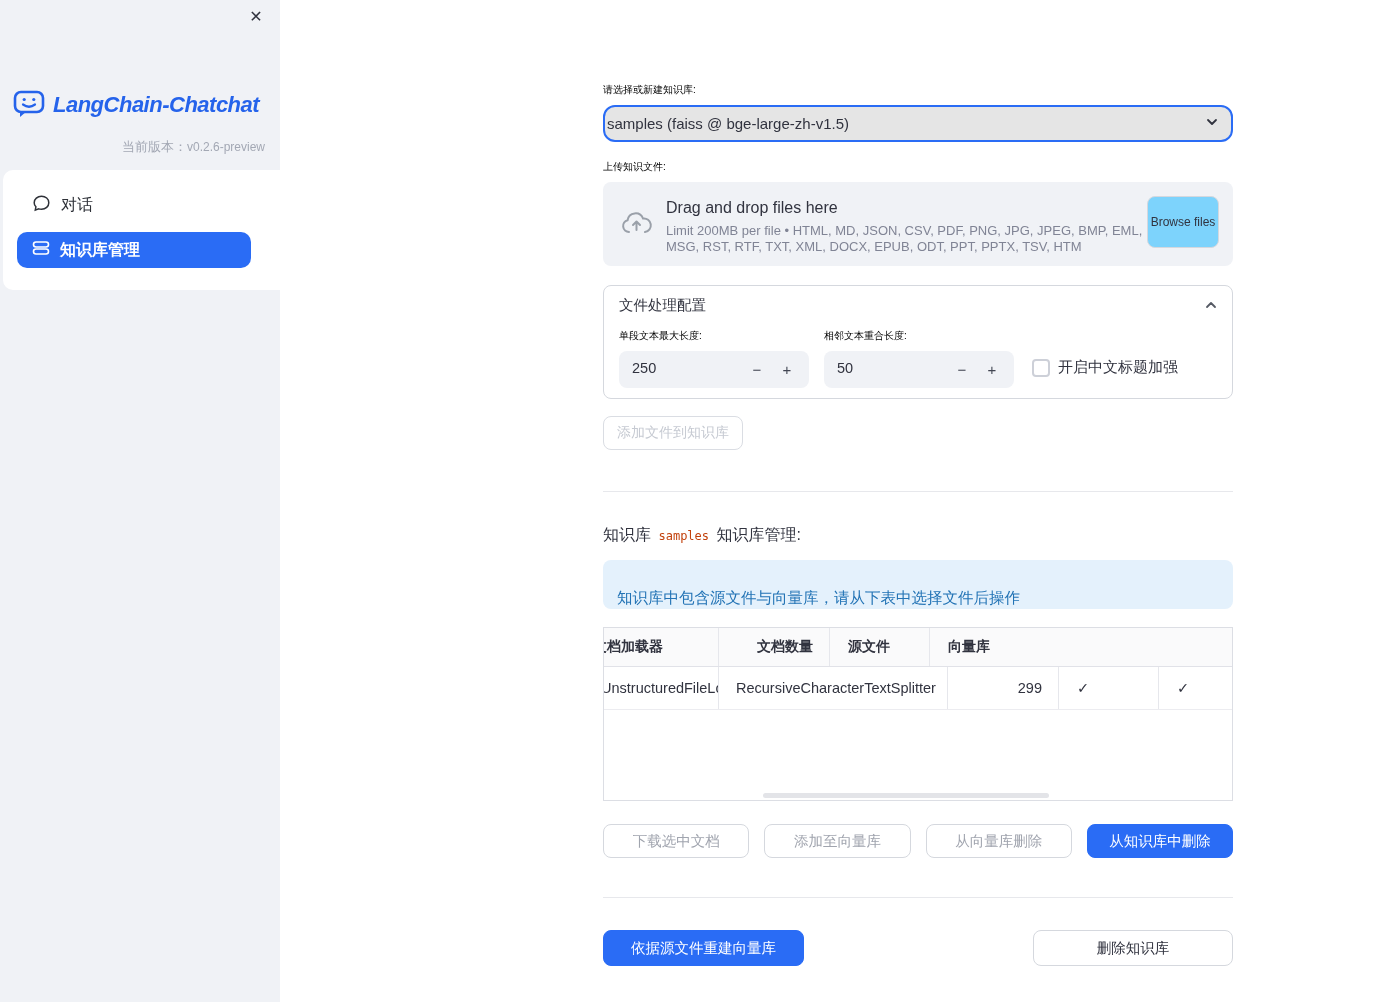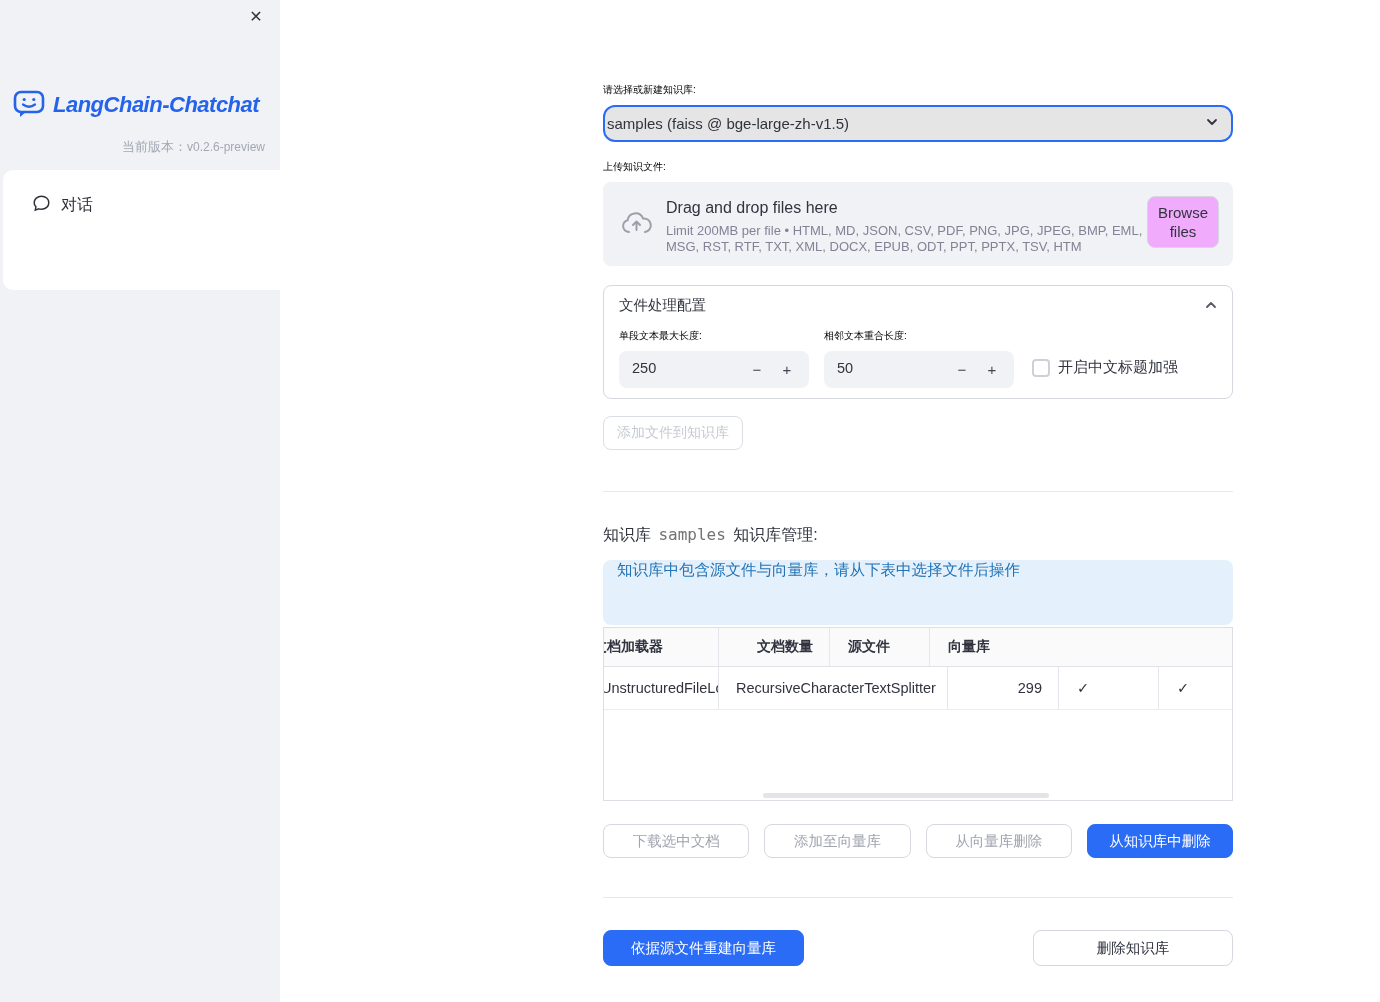--- a/index.html
+++ b/index.html
@@ -28,22 +28,22 @@
 
   .selectbox { left:323px; top:105px; width:630px; height:37px; background:#e5e5e5;
     border:2px solid var(--accent); border-radius:12px; display:flex; align-items:center;
     padding:0 12px 0 2px; cursor:pointer; }
   .selectbox .val { font-size:15px; color:#31333f; flex:1; }
 
   .dropzone { left:323px; top:182px; width:630px; height:84px; background:#f0f2f6; border-radius:8px; cursor:pointer; }
   .dz-icon { position:absolute; left:17px; top:26px; }
   .dz-title { position:absolute; left:63px; top:17px; font-size:16px; color:#31333f; }
   .dz-limit { position:absolute; left:63px; top:41px; width:478px; font-size:13px; line-height:16px; color:#808495; }
-  .browse-btn { position:absolute; right:14px; top:14px; width:72px; height:52px; background:#f0abfc;
-    border:1px solid #d5d8de; border-radius:8px; font-size:15px; color:#31333f; line-height:19px;
+  .browse-btn { position:absolute; right:14px; top:14px; width:72px; height:52px; background:#7dd3fc;
+    border:1px solid #d5d8de; border-radius:8px; font-size:12px; color:#31333f; line-height:19px;
     cursor:pointer; font-family:inherit; }
 
   .expander { left:323px; top:285px; width:630px; height:114px; border:1px solid #d5d8de; border-radius:8px; background:#fff; }
   .exp-header { position:absolute; left:0; top:0; width:100%; height:38px; cursor:pointer; }
   .exp-title { position:absolute; left:15px; top:10px; font-size:14.5px; color:#31333f; }
   .exp-chevron { position:absolute; right:14px; top:12px; }
   .num-label1 { position:absolute; left:15px; top:43px; }
   .num-label2 { position:absolute; left:220px; top:43px; }
   .numinput { position:absolute; top:65px; width:190px; height:37px; background:#f0f2f6; border-radius:8px; }
   .numinput .nv { position:absolute; left:13px; top:9px; font-size:14.5px; color:#31333f; }
@@ -53,24 +53,24 @@
   .cbx-wrap { position:absolute; left:428px; top:72px; display:flex; align-items:center; gap:8px; cursor:pointer; }
   .cbx { width:18px; height:18px; border:2px solid #cdd0d8; border-radius:4px; background:#fff; }
   .cbx-label { font-size:15px; color:#31333f; }
 
   .btn { border-radius:8px; font-family:inherit; font-size:14px; cursor:pointer; }
   .btn-disabled-add { left:323px; top:416px; height:34px; padding:0 13px; background:#fff;
     border:1px solid #dadde3; color:#c6cad2; }
   .divider { left:323px; width:630px; height:1px; background:#e7e8ec; }
 
   .existing-line { left:323px; top:525px; font-size:16px; color:#31333f; }
-  .code { font-family:"DejaVu Sans Mono","Liberation Mono",monospace; font-size:16px; color:#737373; padding:0 3px; }
-
-  .infobox { left:323px; top:560px; width:630px; height:65px; background:#e4f1fc; border-radius:8px;
-    display:flex; align-items:flex-start; padding-left:14px; }
+  .code { font-family:"DejaVu Sans Mono","Liberation Mono",monospace; font-size:12px; color:#c2410c; padding:0 3px; }
+
+  .infobox { left:323px; top:560px; width:630px; height:49px; background:#e4f1fc; border-radius:8px;
+    display:flex; align-items:flex-end; padding-left:14px; }
   .infobox .txt { font-size:15.5px; color:#2273b5; }
 
   .dtable { left:323px; top:627px; width:630px; height:174px; border:1px solid #dcdee4; background:#fff; }
   .trow { display:flex; width:100%; }
   .thead { height:39px; background:#fafafb; border-bottom:1px solid #e1e2e8; }
   .tbody-row { height:43px; border-bottom:1px solid #ececf0; cursor:pointer; }
   .tc { height:100%; display:flex; align-items:center; overflow:hidden; white-space:nowrap; }
   .tc + .tc { border-left:1px solid #e6e7ec; }
   .c0 { width:114px; } .c1 { width:229px; padding-left:17px; }
   .c2 { width:111px; justify-content:flex-end; padding-right:16px; }
@@ -118,20 +118,29 @@
 
     <nav class="nav-card">
       <div class="nav-item plain">
         <span>
           <svg width="19" height="19" viewBox="0 0 19 19" fill="none">
             <path d="M9.5 2.2c-4.1 0-7.3 2.9-7.3 6.5 0 1.6.6 3 1.7 4.1l-.6 3.4 3.4-1.3c.9.3 1.8.4 2.8.4 4.1 0 7.3-2.9 7.3-6.6S13.6 2.2 9.5 2.2z" stroke="#2e3138" stroke-width="1.5"></path>
           </svg>
         </span>
         <span>对话</span>
       </div>
+      <div class="nav-item active">
+        <span>
+          <svg width="18" height="18" viewBox="0 0 18 18" fill="none">
+            <rect x="1.5" y="3" width="15" height="5" rx="2.5" stroke="#ffffff" stroke-width="1.6"></rect>
+            <rect x="1.5" y="10" width="15" height="5" rx="2.5" stroke="#ffffff" stroke-width="1.6"></rect>
+          </svg>
+        </span>
+        <span>知识库管理</span>
+      </div>
     </nav>
   </aside>
 
   <main class="main">
 
     <div class="abs lbl" style="left:323px; top:83px;">请选择或新建知识库:</div>
 
     <div class="abs selectbox">
       <span class="val">samples (faiss @ bge-large-zh-v1.5)</span>
       <span>

